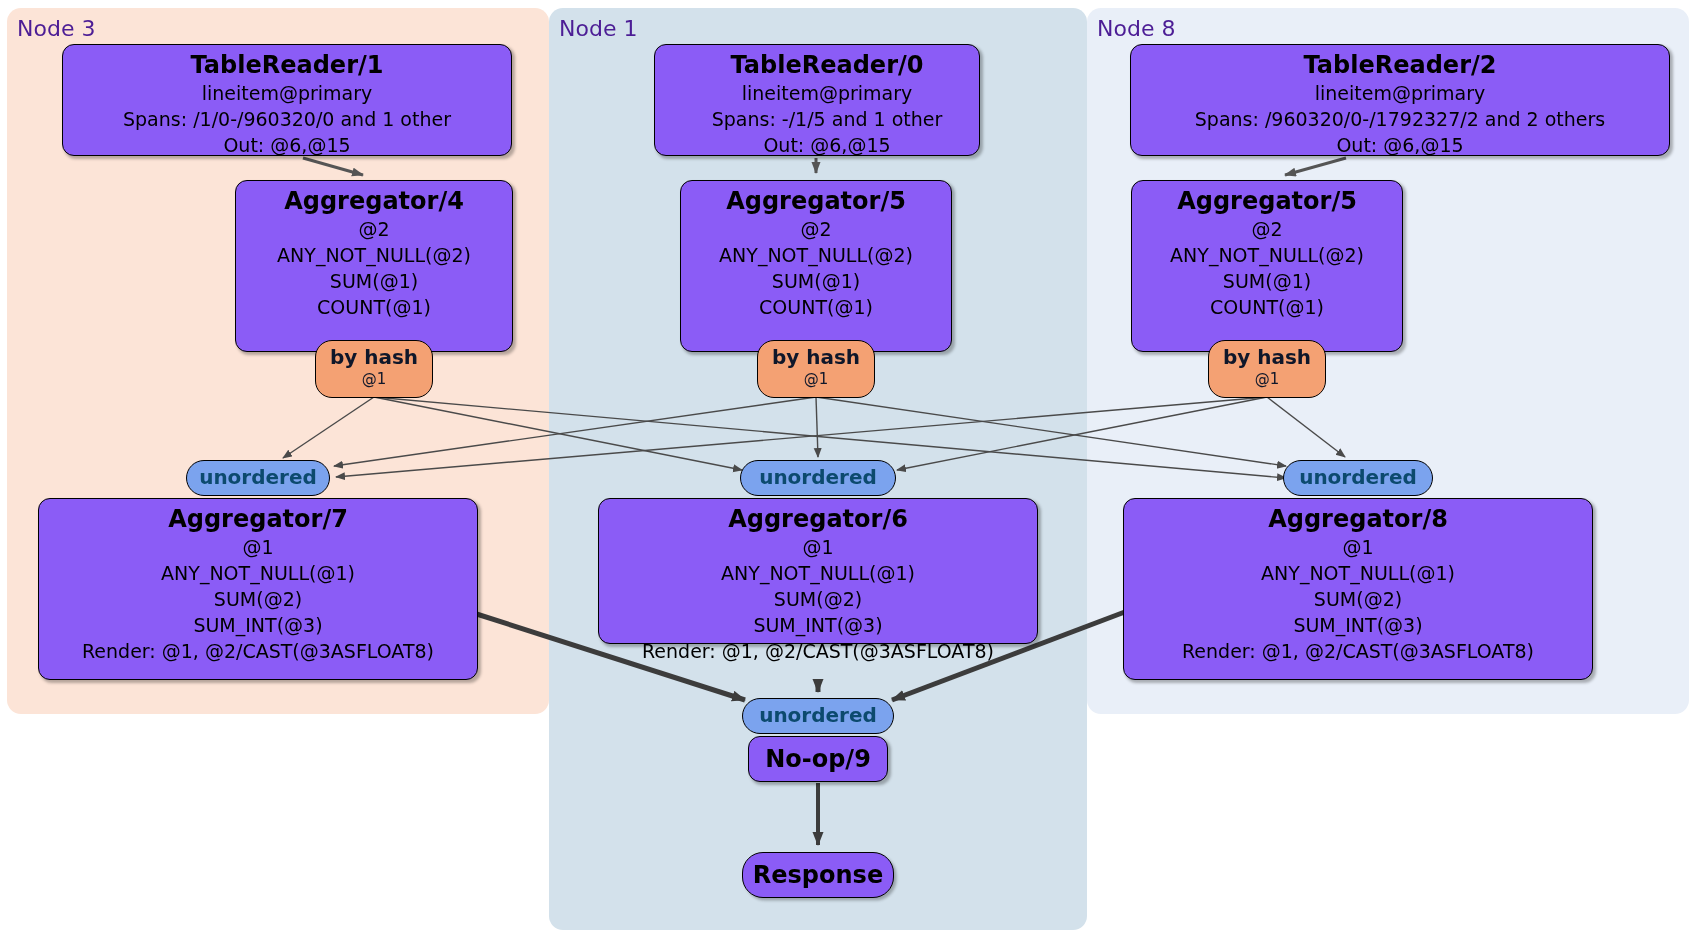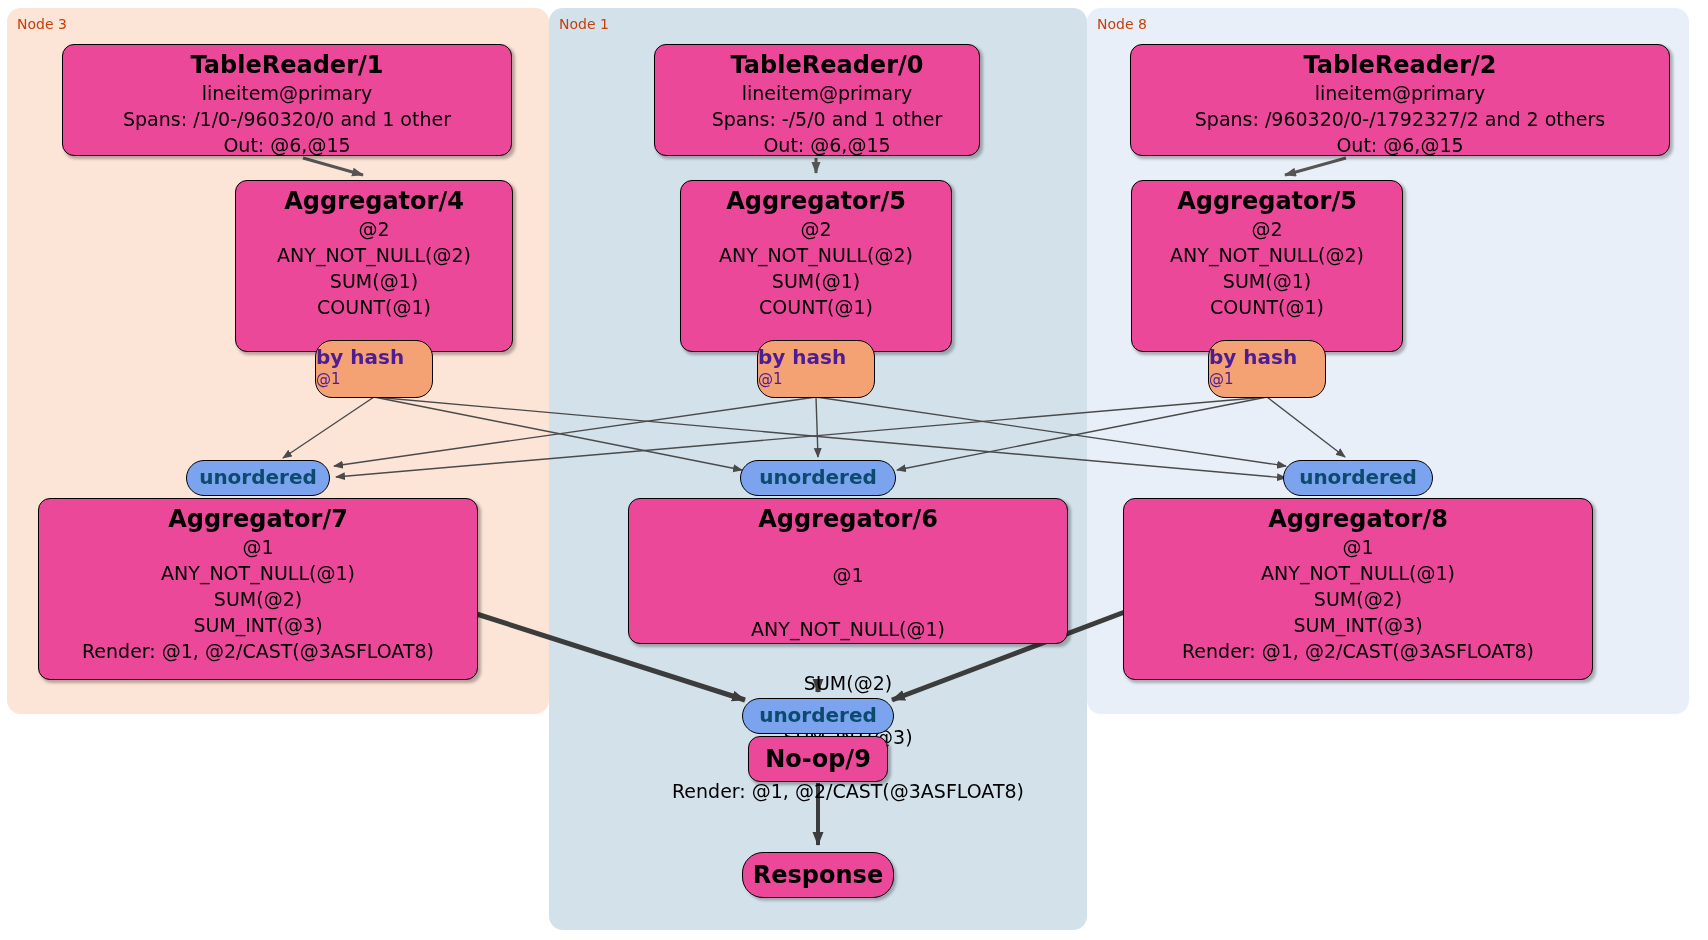--- a/index.html
+++ b/index.html
@@ -1,47 +1,47 @@
 <!DOCTYPE html>
 <html><head>
 <meta charset="utf-8">
 <style>
   html,body{margin:0;padding:0;background:#ffffff;}
   body{font-family:"DejaVu Sans","Liberation Sans",sans-serif;}
   #canvas{position:relative;width:1708px;height:940px;background:#ffffff;overflow:hidden;}
 
   .region{position:absolute;border-radius:14px;}
-  .region-label{position:absolute;left:10px;top:8px;font-size:14px;color:#c2410c;white-space:nowrap;}
+  .region-label{position:absolute;left:10px;top:8px;font-size:22px;color:#4c1d95;white-space:nowrap;}
 
   #region-node3{left:7px;top:8px;width:542px;height:706px;background:#fce4d7;}
   #region-node1{left:549px;top:8px;width:538px;height:922px;background:#d3e1eb;}
   #region-node2{left:1087px;top:8px;width:602px;height:706px;background:#e9eff8;}
 
   #edges{position:absolute;left:0;top:0;width:1708px;height:940px;}
 
-  .pbox{position:absolute;background:#ec4899;border:1.5px solid #000;border-radius:12px;
+  .pbox{position:absolute;background:#8b5cf6;border:1.5px solid #000;border-radius:12px;
         box-shadow:2.5px 2.5px 3px rgba(0,0,0,0.28);text-align:center;color:#000;
         display:flex;flex-direction:column;justify-content:flex-start;padding-top:5px;box-sizing:border-box;}
   .pbox .title{font-size:24px;font-weight:bold;line-height:30px;white-space:nowrap;}
   .pbox .line{font-size:19px;line-height:26px;white-space:nowrap;}
 
   #box-tr1{left:62px;top:44px;width:450px;height:112px;}
   #box-tr0{left:654px;top:44px;width:326px;height:112px;padding-left:20px;}
   #box-tr2{left:1130px;top:44px;width:540px;height:112px;}
   #box-ag4{left:235px;top:180px;width:278px;height:172px;}
   #box-ag3{left:680px;top:180px;width:272px;height:172px;}
   #box-ag5{left:1131px;top:180px;width:272px;height:172px;}
   #box-ag7{left:38px;top:498px;width:440px;height:182px;}
-  #box-ag6{left:628px;top:498px;width:440px;height:146px;gap:28px;}
+  #box-ag6{left:598px;top:498px;width:440px;height:146px;}
   #box-ag8{left:1123px;top:498px;width:470px;height:182px;}
   #box-noop{left:748px;top:736px;width:140px;height:46px;justify-content:center;padding-top:0;}
   #box-resp{left:742px;top:852px;width:152px;height:46px;justify-content:center;padding-top:0;border-radius:21px;}
 
   .router{position:absolute;width:118px;height:58px;background:#f4a173;border:1.5px solid #000;
-          border-radius:17px;color:#4c1d95;box-sizing:border-box;padding-top:4px;}
+          border-radius:17px;text-align:center;color:#0f172a;box-sizing:border-box;padding-top:4px;}
   .router .rl{font-size:20px;font-weight:bold;line-height:25px;}
   .router .rd{font-size:15px;line-height:18px;}
   #router-4{left:315px;top:340px;}
   #router-3{left:757px;top:340px;}
   #router-5{left:1208px;top:340px;}
 
   .sync{position:absolute;height:36px;background:#7ba3ee;border:1.5px solid #000;border-radius:18px;
         text-align:center;color:#0c4a6e;font-size:20px;font-weight:bold;line-height:33px;box-sizing:border-box;}
   #sync-7{left:186px;top:460px;width:144px;}
   #sync-6{left:740px;top:460px;width:156px;}
@@ -99,21 +99,21 @@
 
   <div class="pbox" id="box-tr1">
     <div class="title">TableReader/1</div>
     <div class="line">lineitem@primary</div>
     <div class="line">Spans: /1/0-/960320/0 and 1 other</div>
     <div class="line">Out: @6,@15</div>
   </div>
   <div class="pbox" id="box-tr0">
     <div class="title">TableReader/0</div>
     <div class="line">lineitem@primary</div>
-    <div class="line">Spans: -/5/0 and 1 other</div>
+    <div class="line">Spans: -/1/5 and 1 other</div>
     <div class="line">Out: @6,@15</div>
   </div>
   <div class="pbox" id="box-tr2">
     <div class="title">TableReader/2</div>
     <div class="line">lineitem@primary</div>
     <div class="line">Spans: /960320/0-/1792327/2 and 2 others</div>
     <div class="line">Out: @6,@15</div>
   </div>
 
   <div class="pbox" id="box-ag4">

